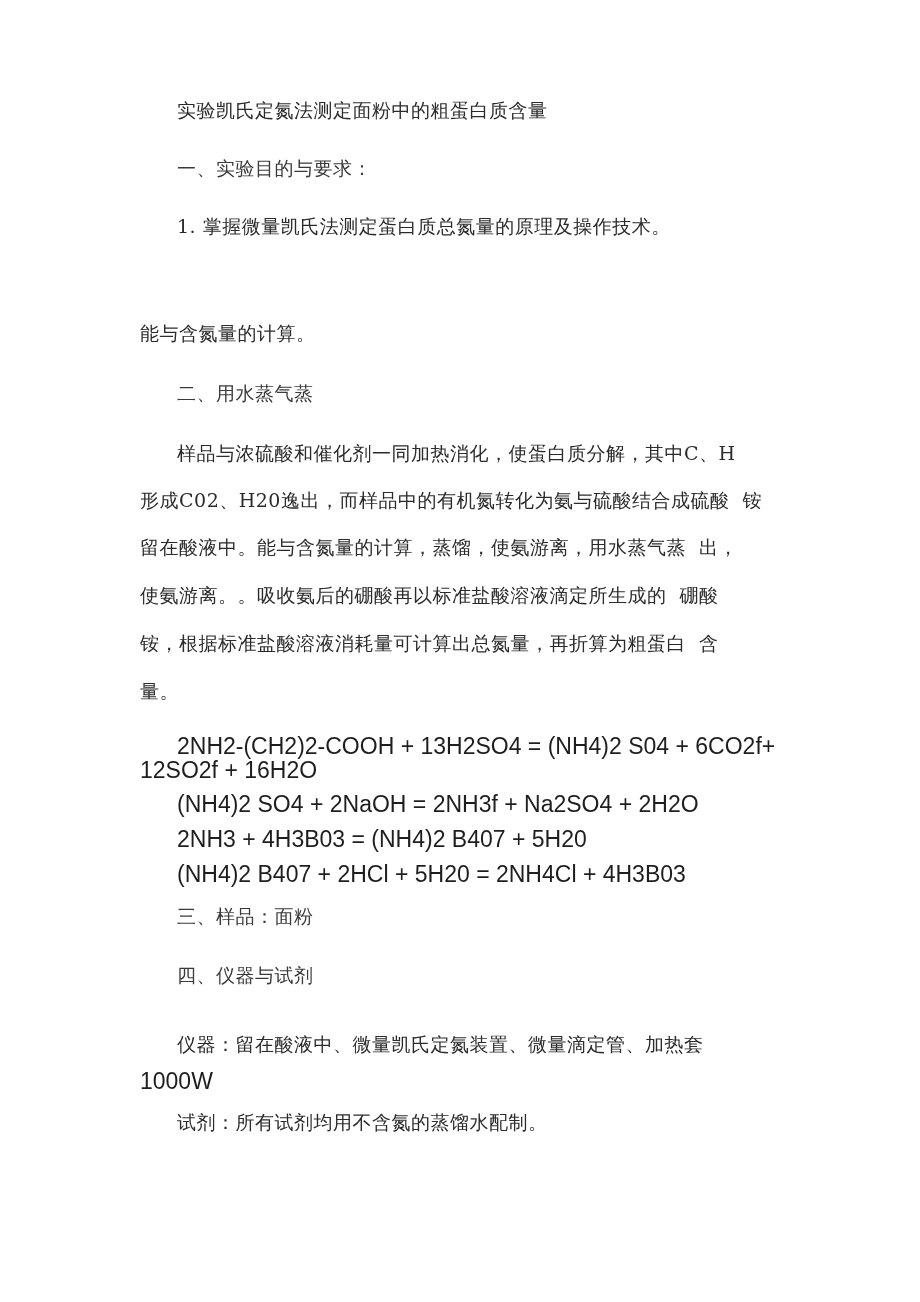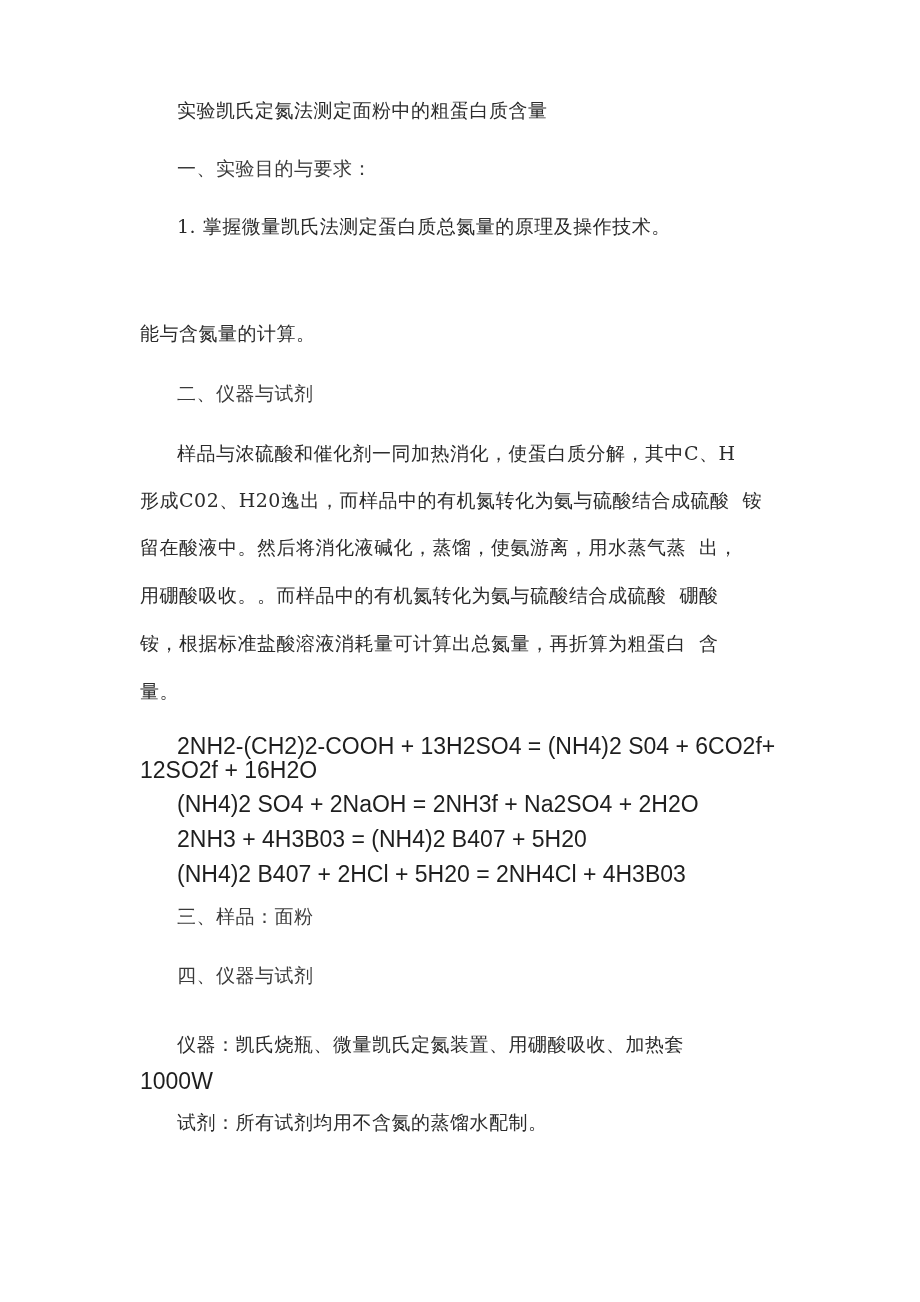--- a/index.html
+++ b/index.html
@@ -43,37 +43,37 @@
 <div class="page">
 
   <div class="line cjk" style="left:172px; top:98px;">实验凯氏定氮法测定面粉中的粗蛋白质含量</div>
 
   <div class="line cjk heading" style="left:172px; top:156px;">一、实验目的与要求：</div>
 
   <div class="line cjk" style="left:172px; top:214px;">1. 掌握微量凯氏法测定蛋白质总氮量的原理及操作技术。</div>
 
   <div class="line cjk" style="left:135px; top:321px;">能与含氮量的计算。</div>
 
-  <div class="line cjk heading" style="left:172px; top:381px;">二、仪器与试剂</div>
+  <div class="line cjk heading" style="left:172px; top:381px;">二、用水蒸气蒸</div>
 
   <div class="line cjk" style="left:172px; top:441px;">样品与浓硫酸和催化剂一同加热消化，使蛋白质分解，其中C、H</div>
   <div class="line cjk" style="left:135px; top:488px;">形成C02、H20逸出，而样品中的有机氮转化为氨与硫酸结合成硫酸  铵</div>
-  <div class="line cjk" style="left:135px; top:535px;">留在酸液中。然后将消化液碱化，蒸馏，使氨游离，用水蒸气蒸  出，</div>
-  <div class="line cjk" style="left:135px; top:583px;">用硼酸吸收。。而样品中的有机氮转化为氨与硫酸结合成硫酸  硼酸</div>
+  <div class="line cjk" style="left:135px; top:535px;">留在酸液中。能与含氮量的计算，蒸馏，使氨游离，用水蒸气蒸  出，</div>
+  <div class="line cjk" style="left:135px; top:583px;">使氨游离。。吸收氨后的硼酸再以标准盐酸溶液滴定所生成的  硼酸</div>
   <div class="line cjk" style="left:135px; top:631px;">铵，根据标准盐酸溶液消耗量可计算出总氮量，再折算为粗蛋白  含</div>
   <div class="line cjk" style="left:135px; top:679px;">量。</div>
 
   <div class="line eq" style="left:172px; top:734px;">2NH2-(CH2)2-COOH + 13H2SO4 = (NH4)2 S04 + 6CO2f+</div>
   <div class="line eq" style="left:135px; top:758px;text-align:center;">12SO2f + 16H2O</div>
   <div class="line eq" style="left:172px; top:792px;">(NH4)2 SO4 + 2NaOH = 2NH3f + Na2SO4 + 2H2O</div>
   <div class="line eq" style="left:172px; top:827px;">2NH3 + 4H3B03 = (NH4)2 B407 + 5H20</div>
   <div class="line eq" style="left:172px; top:862px;">(NH4)2 B407 + 2HCl + 5H20 = 2NH4Cl + 4H3B03</div>
 
   <div class="line cjk heading" style="left:172px; top:904px;">三、样品：面粉</div>
 
   <div class="line cjk heading" style="left:172px; top:963px;">四、仪器与试剂</div>
 
-  <div class="line cjk" style="left:172px; top:1032px;">仪器：凯氏烧瓶、微量凯氏定氮装置、用硼酸吸收、加热套</div>
+  <div class="line cjk" style="left:172px; top:1032px;">仪器：留在酸液中、微量凯氏定氮装置、微量滴定管、加热套</div>
   <div class="line eq" style="left:135px; top:1069px;">1000W</div>
 
   <div class="line cjk" style="left:172px; top:1110px;">试剂：所有试剂均用不含氮的蒸馏水配制。</div>
 
 </div>
 
 </body></html>

